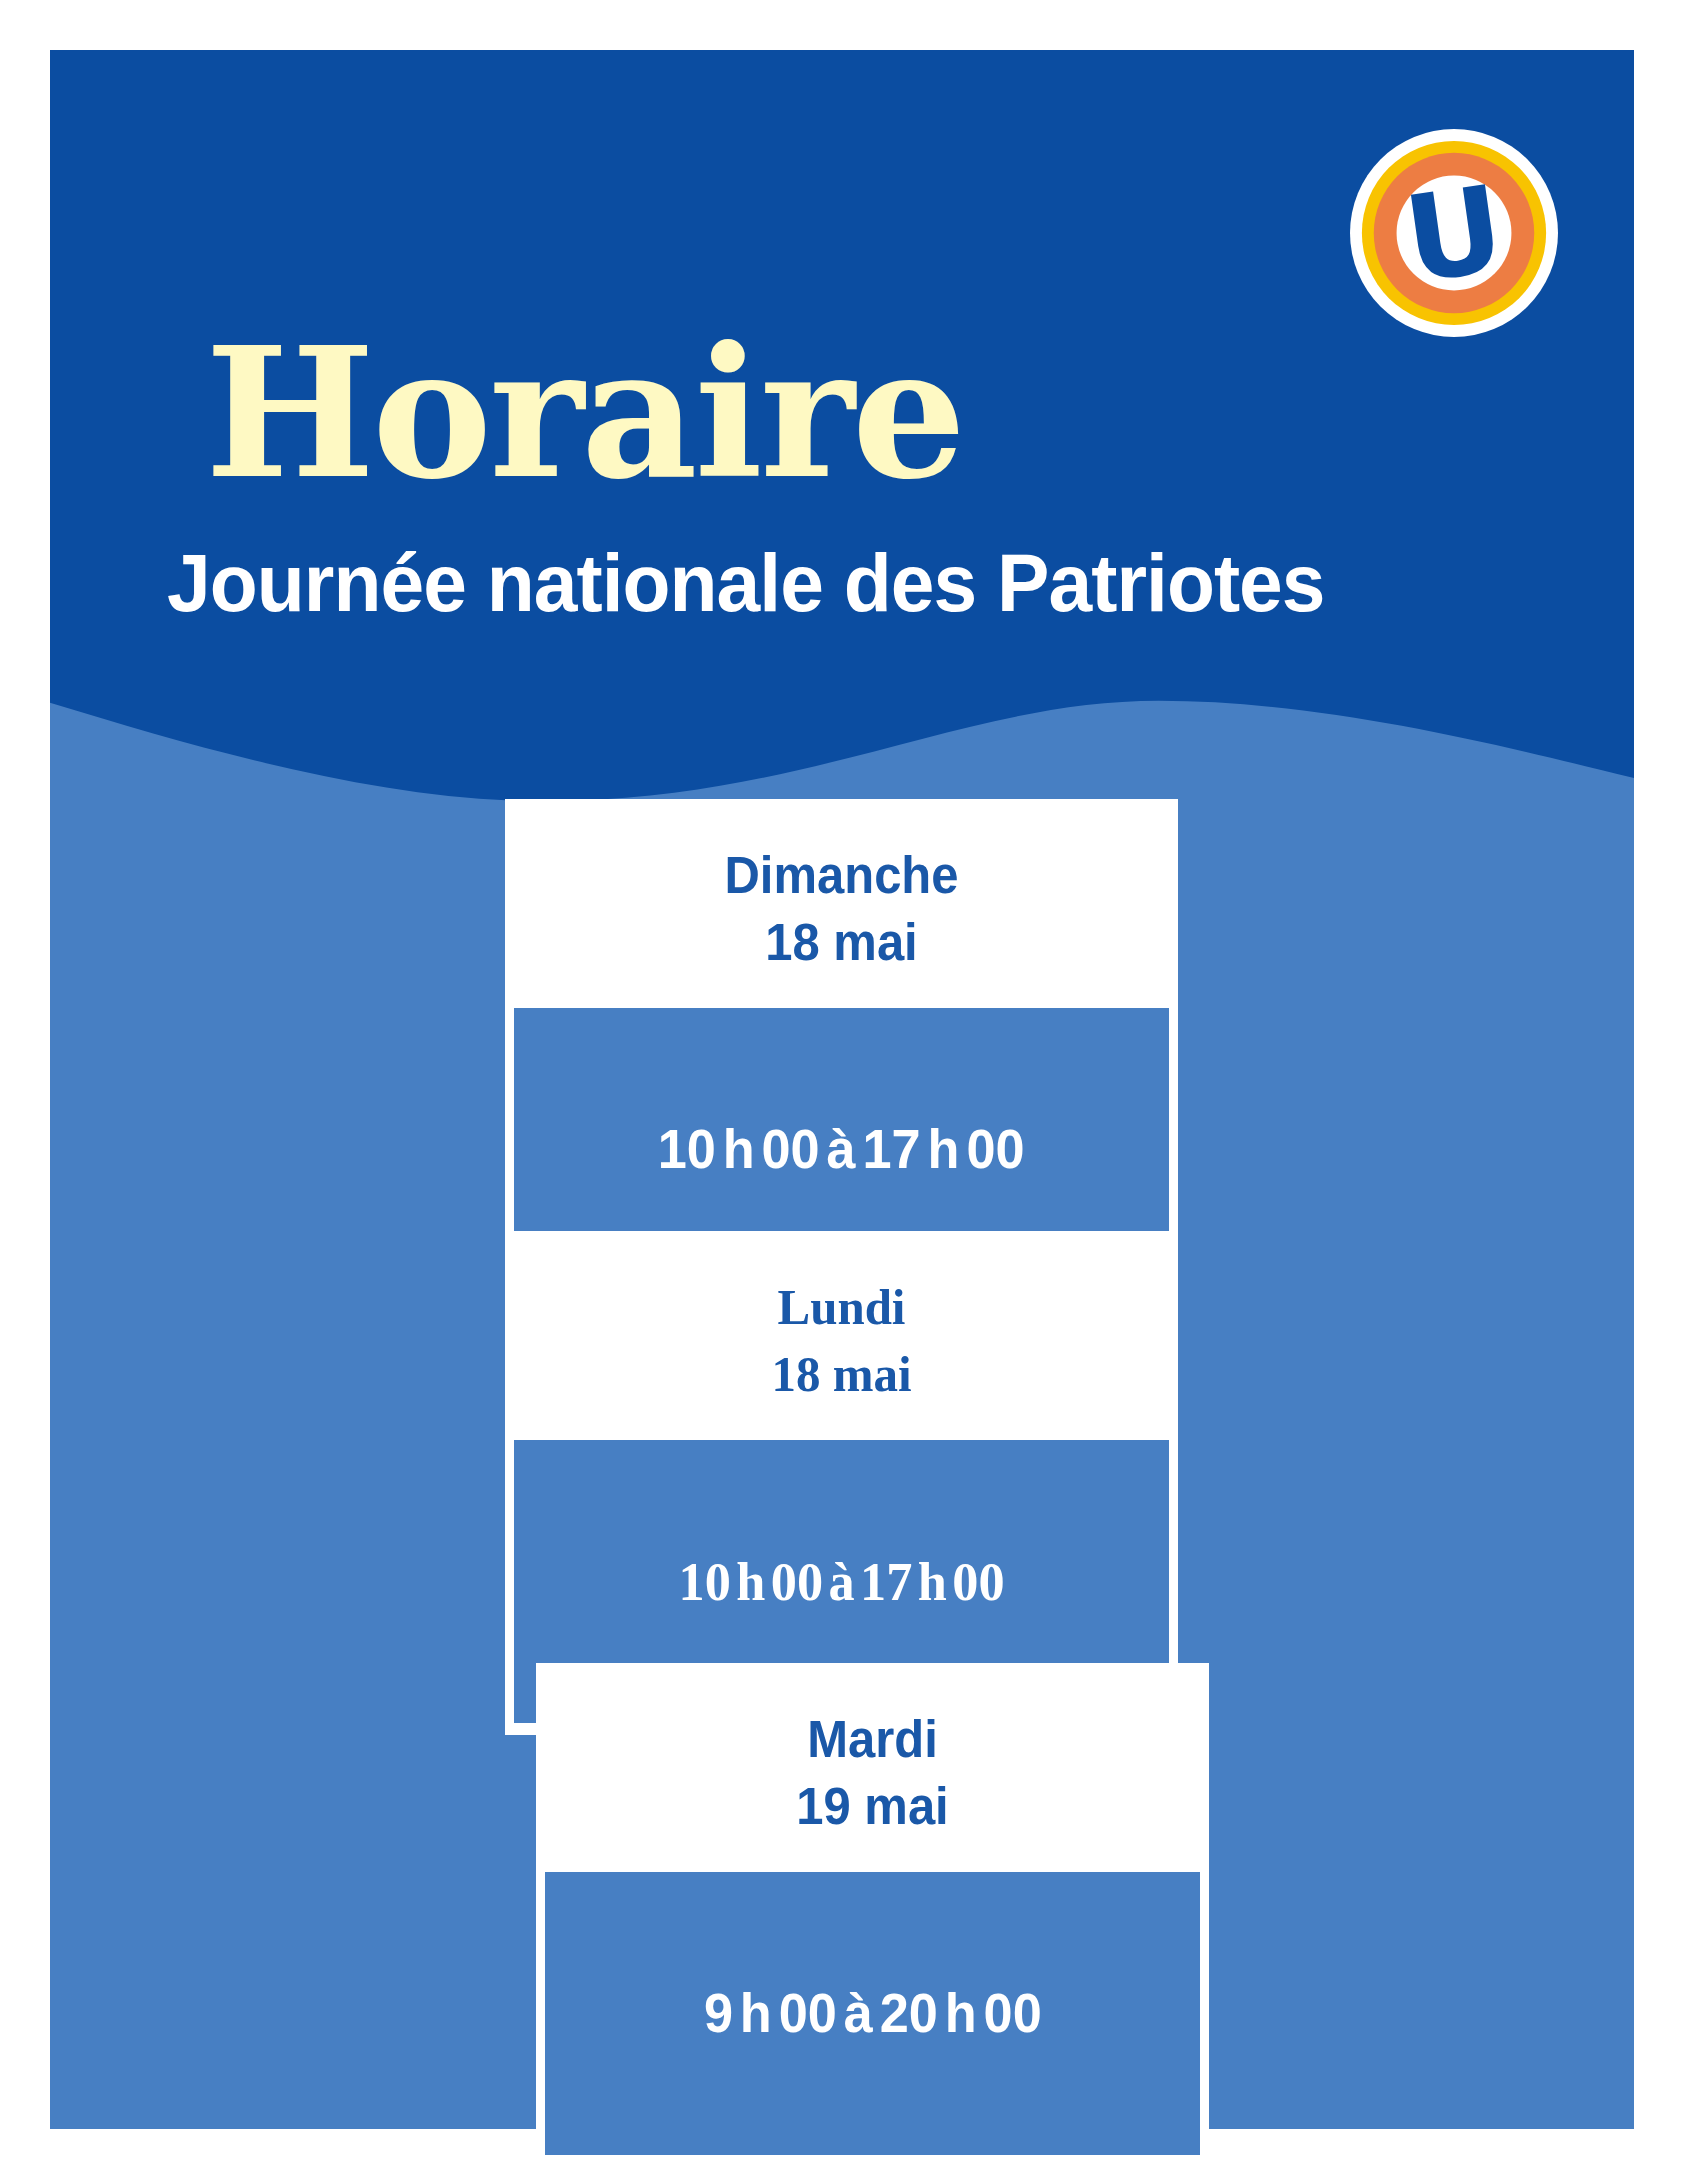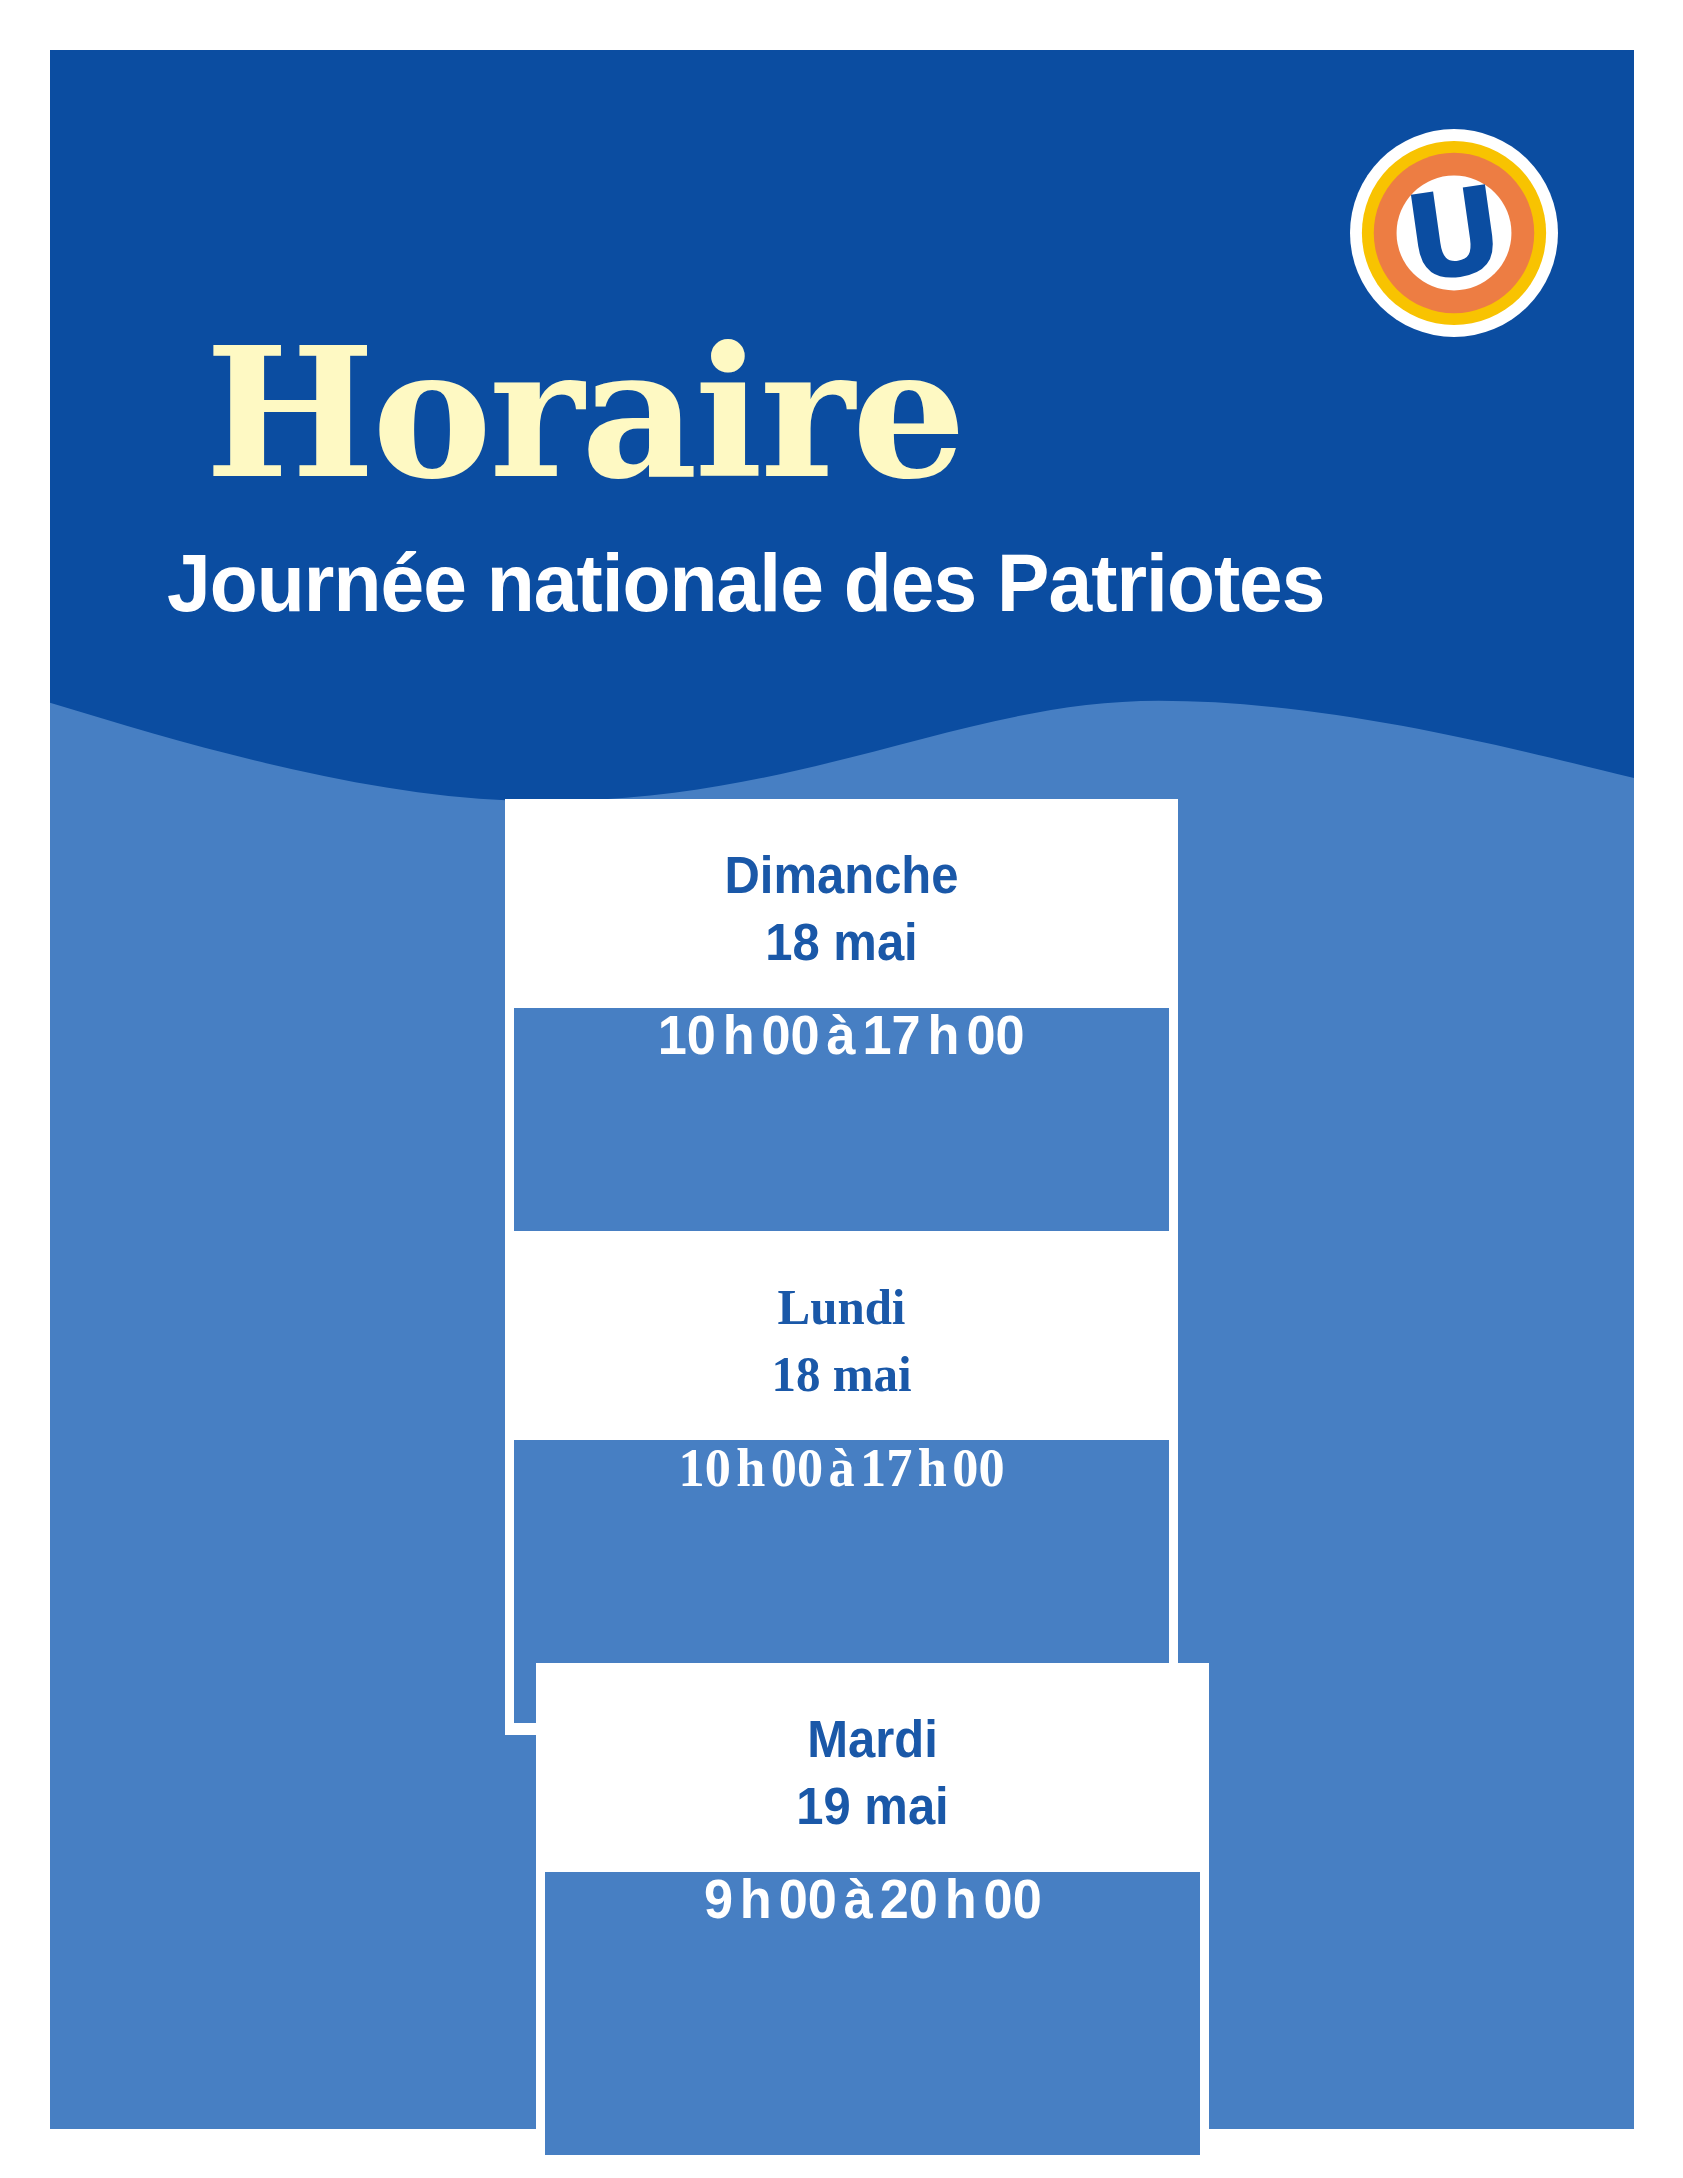--- a/index.html
+++ b/index.html
@@ -40,21 +40,21 @@
     position:absolute;left:10px;right:10px;top:0;height:209px;
     display:flex;flex-direction:column;align-items:center;justify-content:center;
     padding-top:10px;box-sizing:border-box;
     color:#1A58A8;font-weight:700;font-size:51px;line-height:67px;
     transform:scaleX(.96);transform-origin:center top;
     text-align:center;
   }
   .band{
     position:absolute;left:9px;right:9px;top:209px;bottom:12px;
     background:#477FC3;
-    display:flex;align-items:flex-start;justify-content:center;
+    display:flex;align-items:center;justify-content:center;
   }
   .hours{
     color:#ffffff;font-weight:600;font-size:55px;line-height:1;
     word-spacing:-8px;white-space:nowrap;
     transform:scaleX(.95);transform-origin:center center;
   }
 </style>
 </head>
 <body>
 

